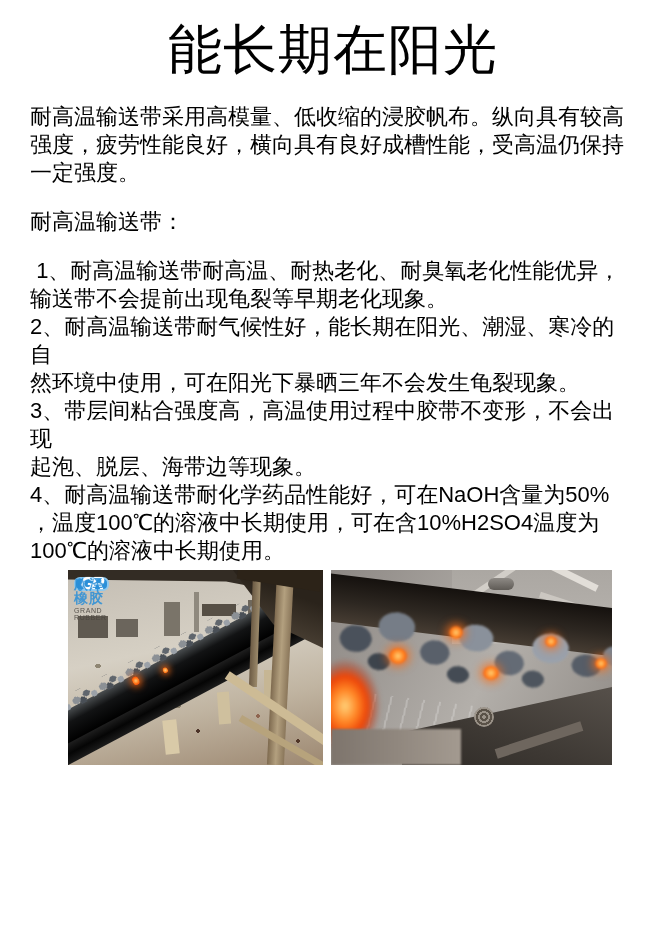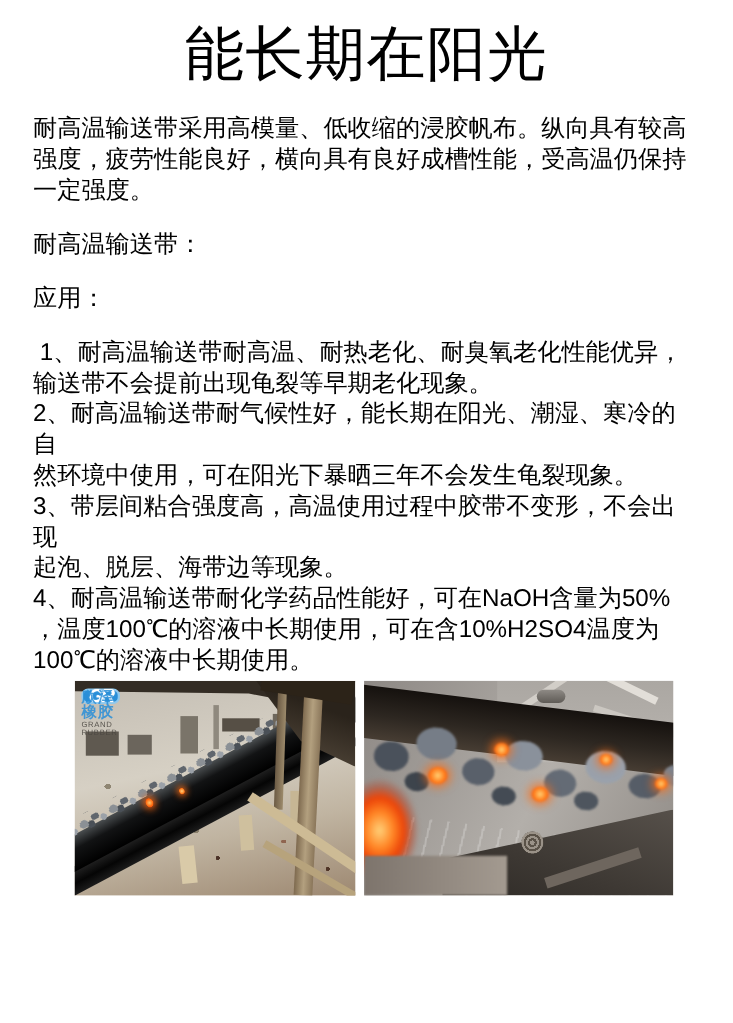--- a/index.html
+++ b/index.html
@@ -157,21 +157,20 @@
 
 <div class="page">
 
   <h1 class="title">能长期在阳光</h1>
 
   <div class="body-text">
     <p>耐高温输送带采用高模量、低收缩的浸胶帆布。纵向具有较高
 强度，疲劳性能良好，横向具有良好成槽性能，受高温仍保持
 一定强度。</p>
     <p>耐高温输送带：</p>
-    <p>应用：</p>
     <p class="features"> 1、耐高温输送带耐高温、耐热老化、耐臭氧老化性能优异，
 输送带不会提前出现龟裂等早期老化现象。
 2、耐高温输送带耐气候性好，能长期在阳光、潮湿、寒冷的自
 然环境中使用，可在阳光下暴晒三年不会发生龟裂现象。
 3、带层间粘合强度高，高温使用过程中胶带不变形，不会出现
 起泡、脱层、海带边等现象。
 4、耐高温输送带耐化学药品性能好，可在NaOH含量为50%
 ，温度100℃的溶液中长期使用，可在含10%H2SO4温度为
 100℃的溶液中长期使用。</p>
   </div>

